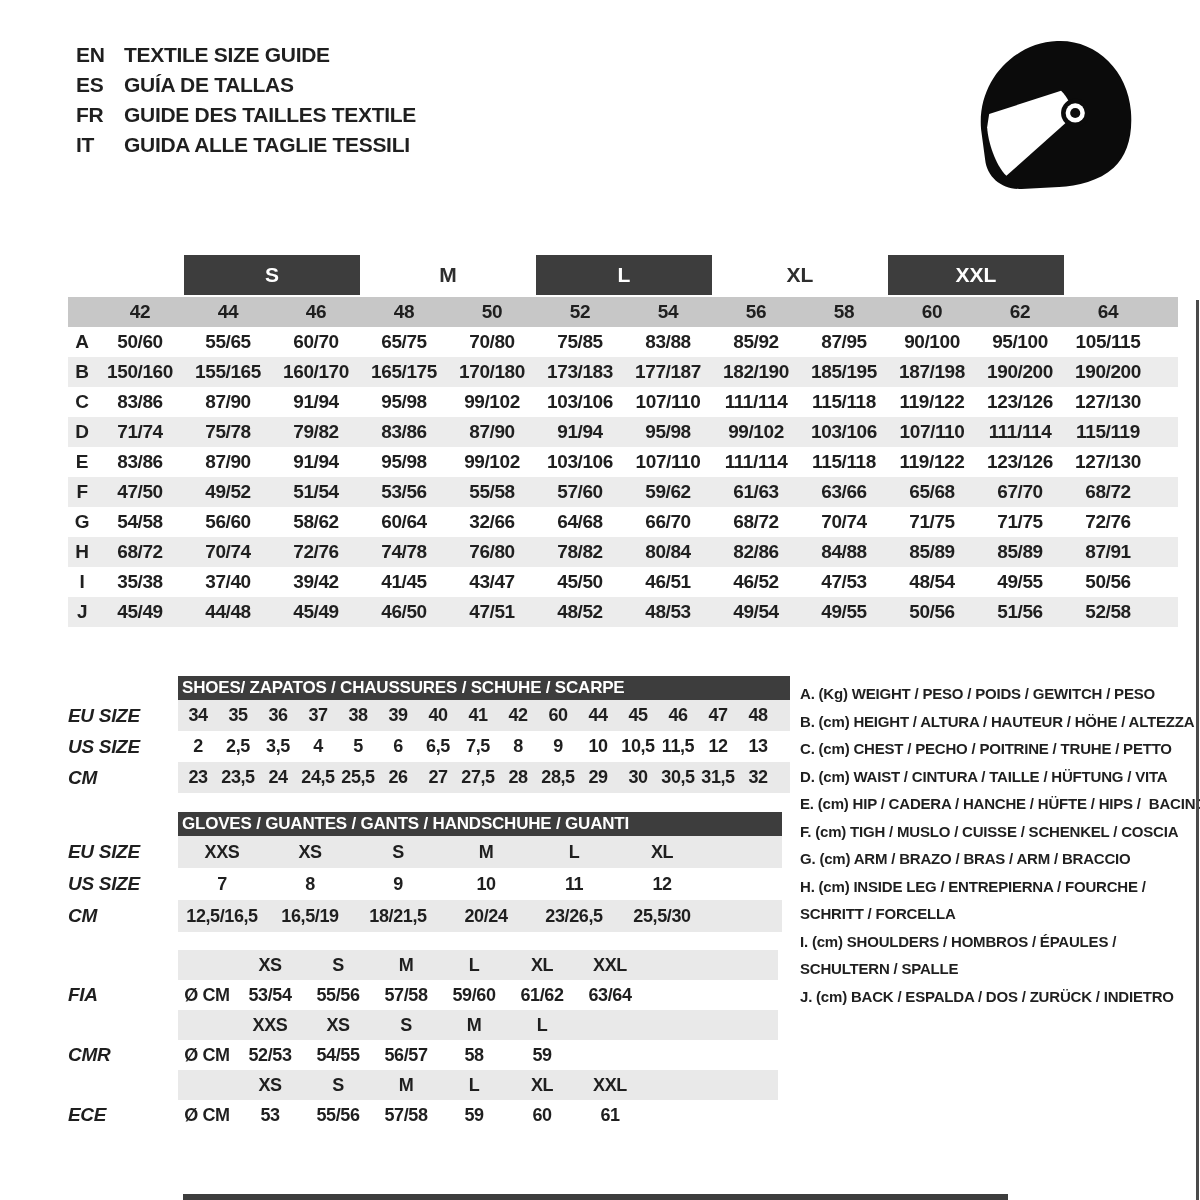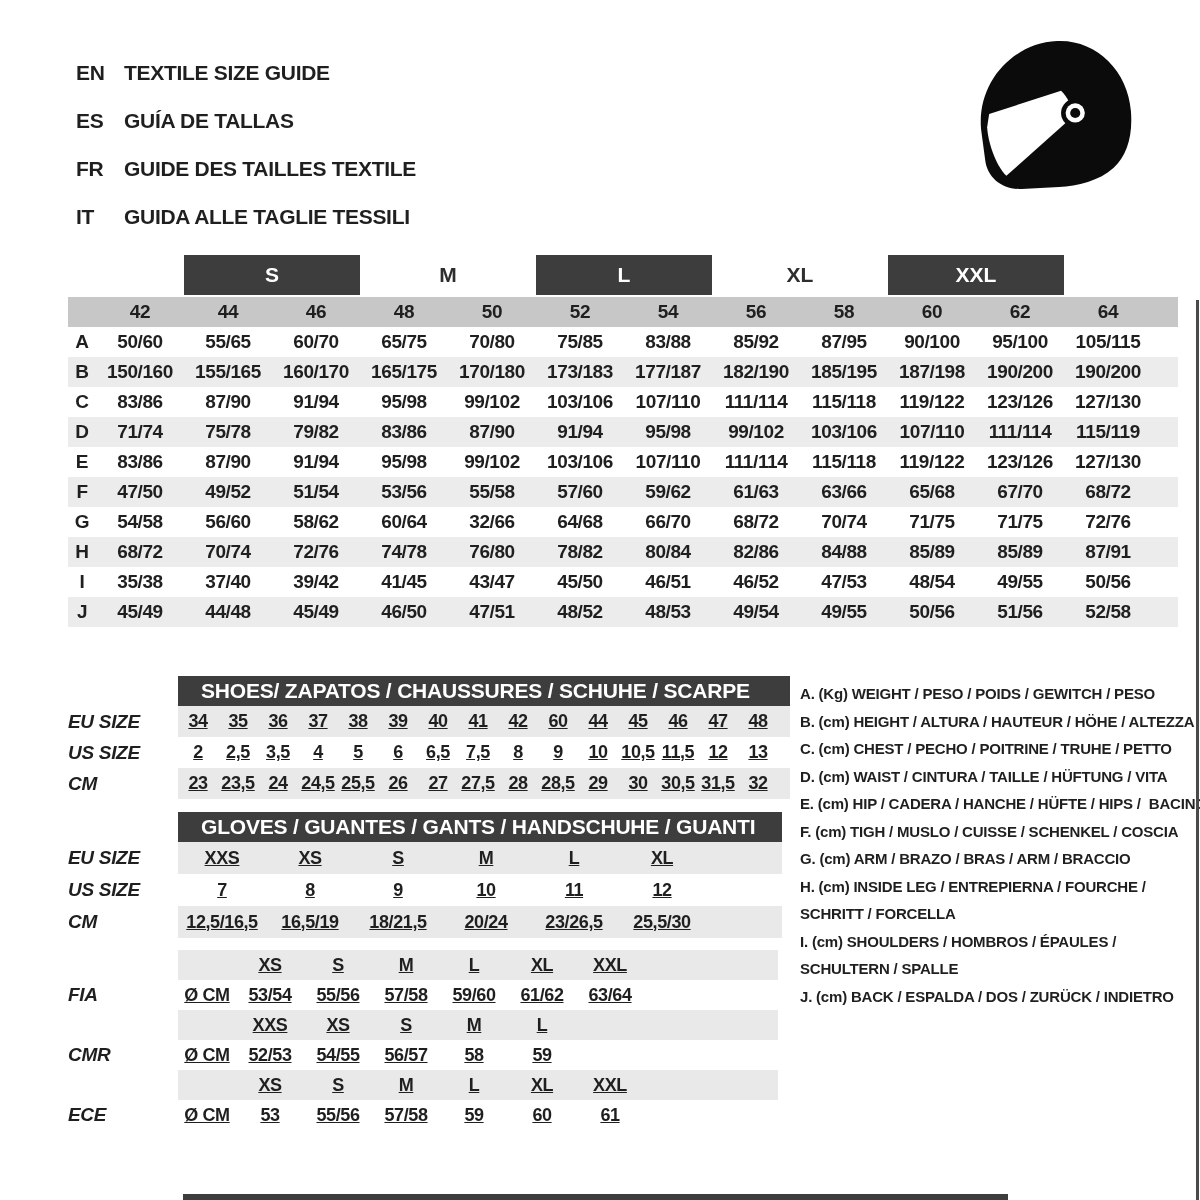--- a/index.html
+++ b/index.html
@@ -7,47 +7,47 @@
   body {
     width:1200px; height:1200px;
     font-family:"Liberation Sans", sans-serif;
     font-weight:bold;
     color:var(--text, #1f1f1f);
   }
   .page { position:relative; width:1200px; height:1200px; background:#fff; overflow:hidden; }
 
   
   .langs { position:absolute; left:76px; top:40px; }
-  .lang-row { display:grid; grid-template-columns:48px auto; font-size:21px; line-height:30px; letter-spacing:-0.3px;margin-top:18px; }
+  .lang-row { display:grid; grid-template-columns:48px auto; font-size:21px; line-height:30px; letter-spacing:-0.3px; }
 
   
   .helmet-icon { position:absolute; left:976px; top:38px; width:162px; height:152px; }
 
   
   .main-table { position:absolute; left:68px; top:255px; width:1110px; }
   .mgrid { display:grid; grid-template-columns:28px repeat(12, 88px); }
   .groups { height:40px; margin-bottom:2px; }
   .gcell { display:flex; align-items:center; justify-content:center; font-size:21px; color:#2e2e2e; }
   .gbox { background:var(--header-dark, #3d3d3d); color:#fff; }
   .msizes { height:30px; background:var(--band-medium, #c7c7c7); }
   .cell { display:flex; align-items:center; justify-content:center; font-size:19px; letter-spacing:-0.4px; white-space:nowrap; }
   .mrow { height:30px; }
   .mbody div.mrow:nth-of-type(even) { background:var(--band-light, #ececec); }
 
   
   .section { position:absolute; left:68px; }
   .sec-header {
-    margin-left:110px; height:30px;
+    margin-left:110px; height:24px;
     background:var(--header-dark, #3d3d3d); color:#fff;
-    display:flex; align-items:center; padding-left:23px;
-    font-size:21px; letter-spacing:-0.2px; white-space:nowrap;
+    display:flex; align-items:center; padding-left:4px;
+    font-size:17px; letter-spacing:-0.2px; white-space:nowrap;
   }
   .lrow { display:flex; }
   .rlabel { width:110px; display:flex; align-items:center; font-size:19px; letter-spacing:-0.3px;font-style:italic; }
-  .band { display:grid;text-decoration:underline; }
+  .band { display:grid; }
   .band .cell { font-size:18px; }
 
   .shoes .lrow { height:31px; }
   .shoes .band { grid-template-columns:repeat(15, 40px); width:612px; }
   .shoes div.lrow:nth-of-type(odd) .band { background:var(--band-light2, #e9e9e9); }
 
   .gloves .lrow { height:32px; }
   .gloves .band { grid-template-columns:repeat(6, 88px); width:604px; }
   .gloves div.lrow:nth-of-type(odd) .band { background:var(--band-light2, #e9e9e9); }
 

